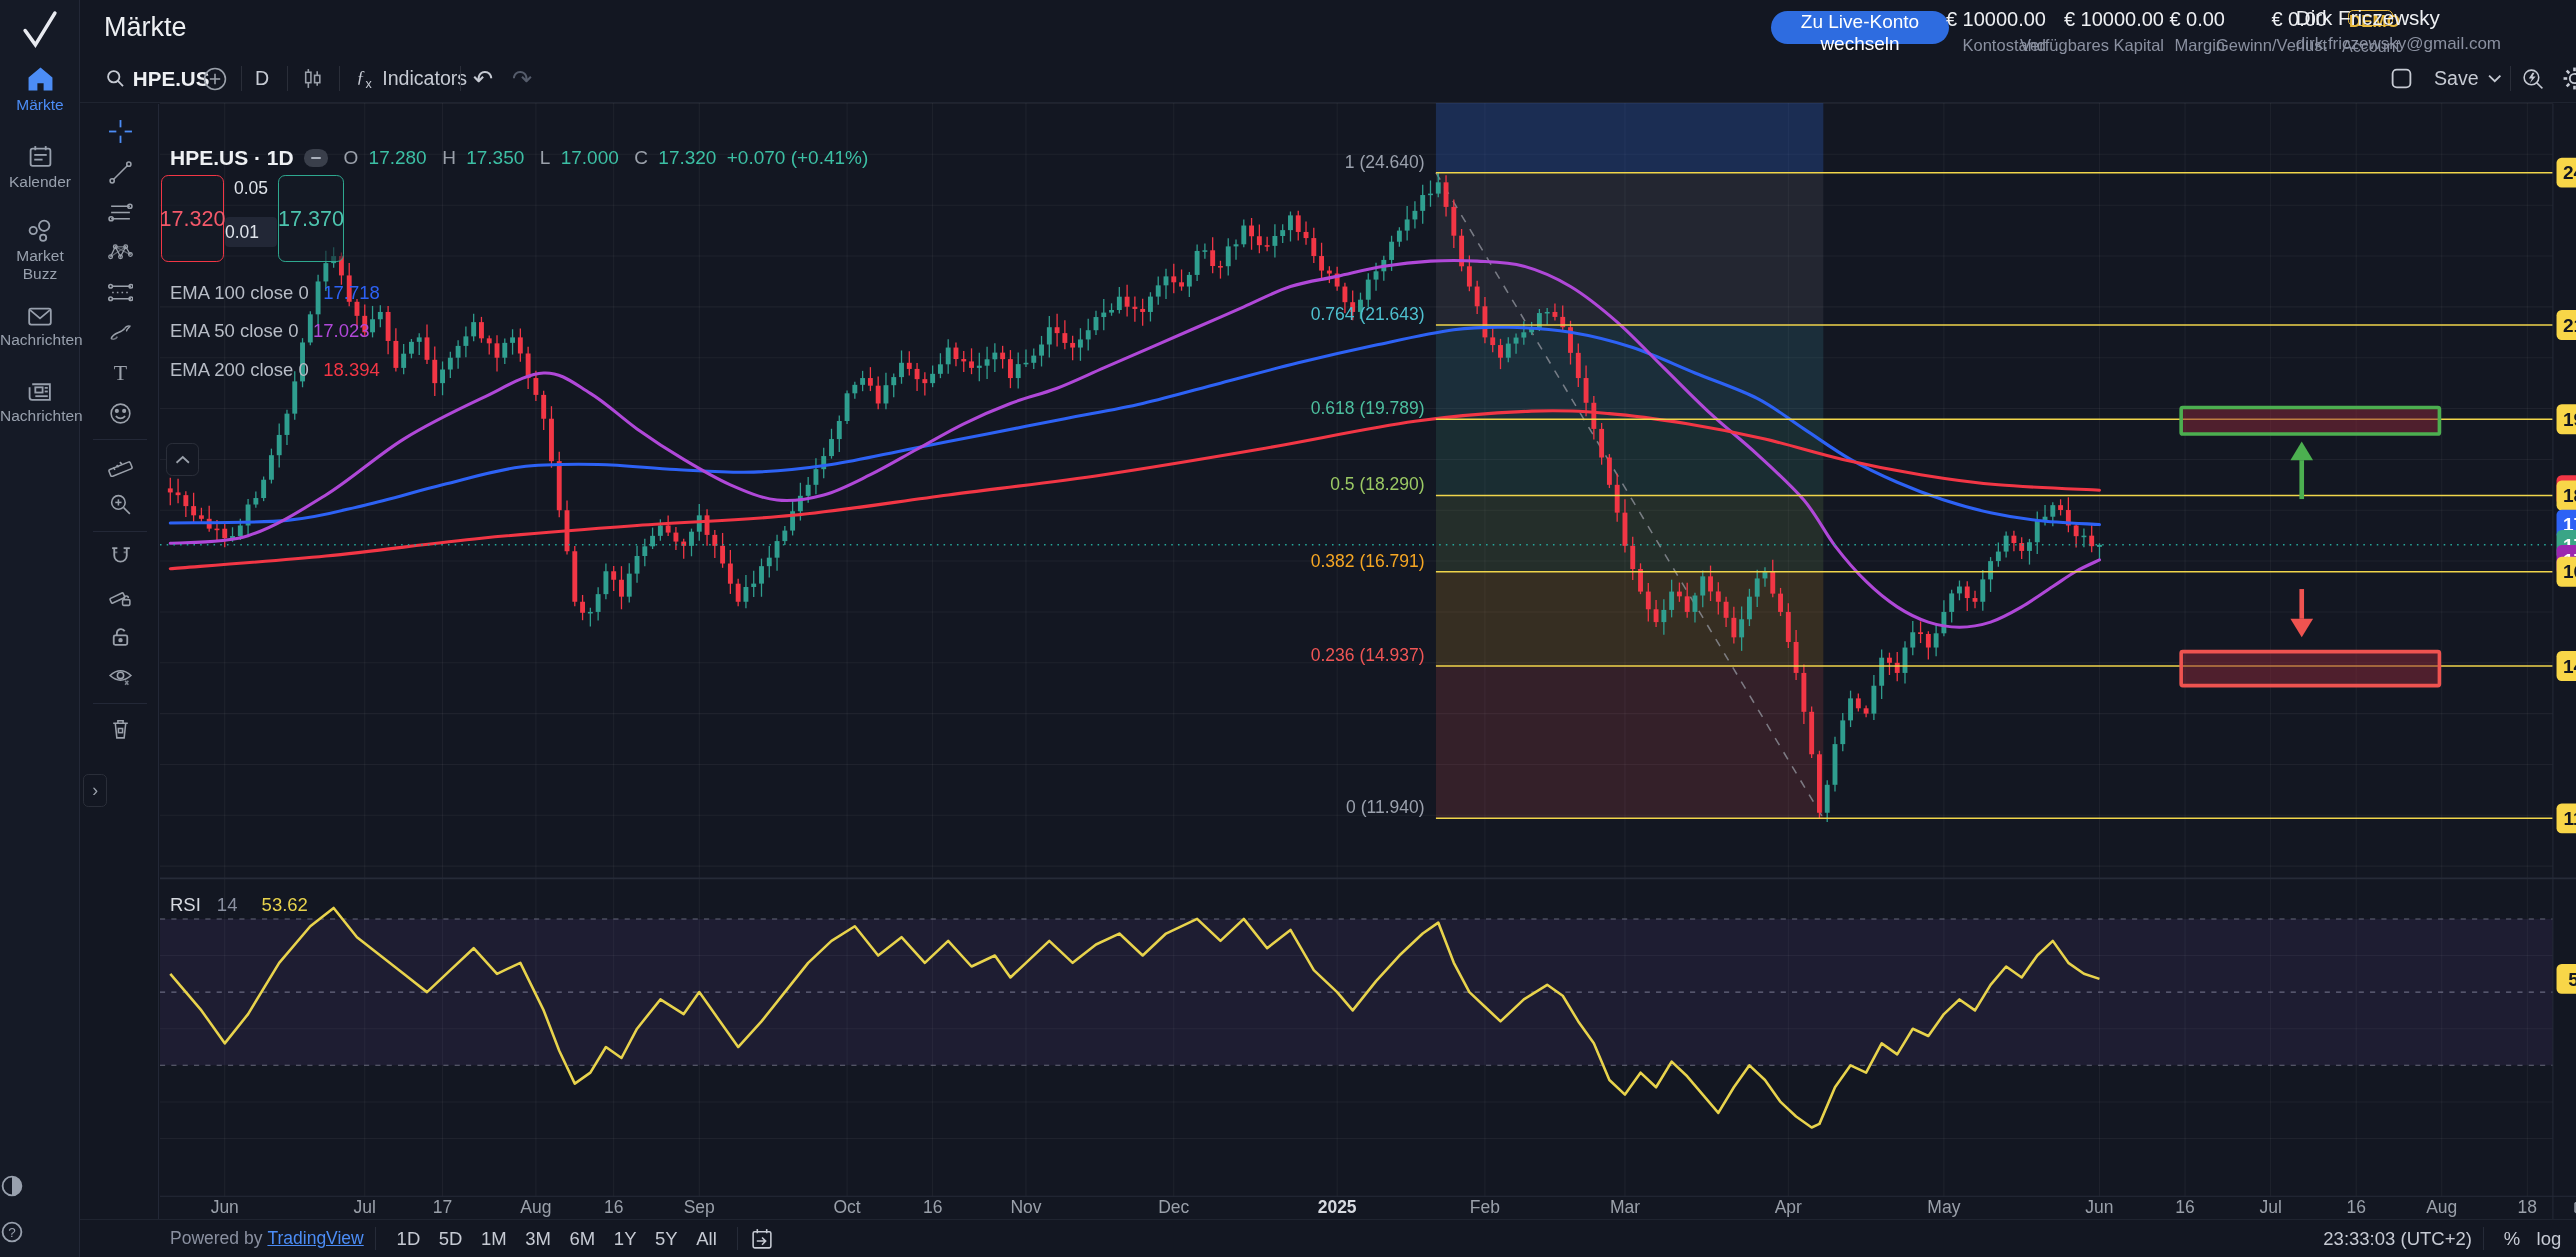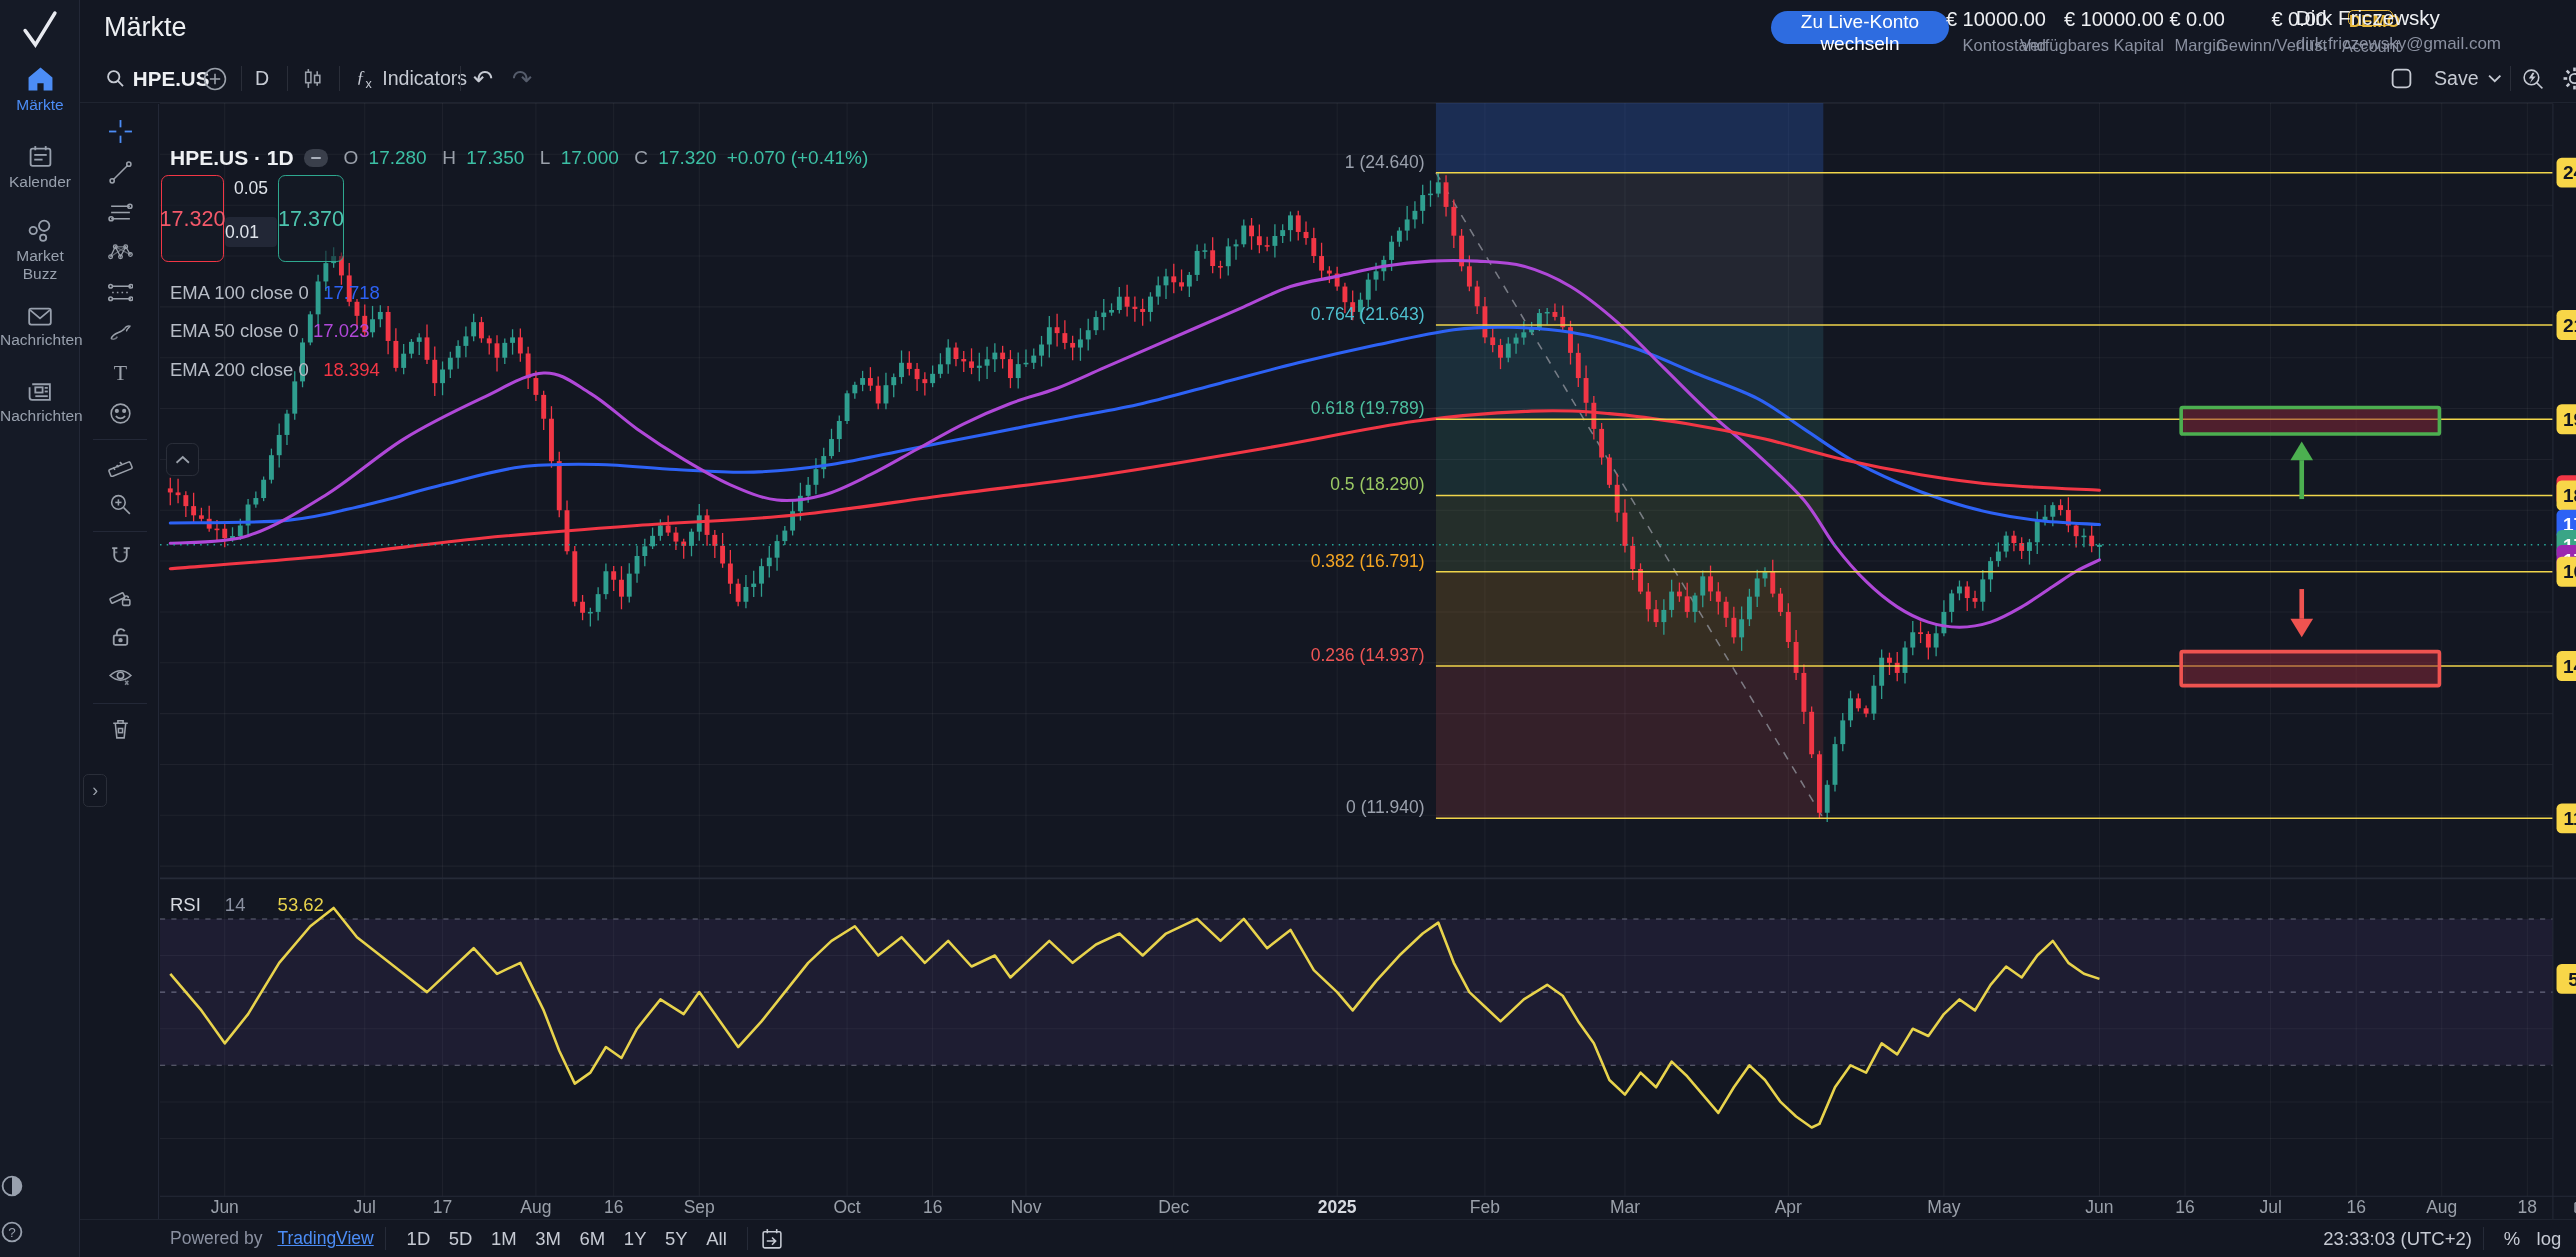--- a/index.html
+++ b/index.html
@@ -57,33 +57,33 @@
   #orderpanel{left:161px;top:175px;width:183px;height:87px}
   .obox{position:absolute;top:0;height:87px;border-radius:7.2px;background:rgba(22,26,38,.6);display:flex;align-items:center;justify-content:center;font-size:21.6px;cursor:pointer}
   #sell-box{left:0;width:63px;border:1.5px solid #f23645;color:#f4596a}
   #buy-box{left:117px;width:66px;border:1.5px solid #2ea88f;color:#4dc4ae}
   #spread-top{position:absolute;left:64px;top:3.1px;width:52px;text-align:center;font-size:17.5px;color:#dfe3ea}
   #spread-bot{position:absolute;left:64px;top:42px;width:52px;height:30px;background:#222736;border-radius:4.1px;text-align:left;line-height:30px;font-size:17.5px;color:#dfe3ea}
   .ema-row{position:absolute;left:170px;display:flex;gap:14.4px;align-items:center;cursor:pointer}
   .ema-lbl{font-size:18.5px;color:#b7bcc6}
   .ema-val{font-size:18.5px}
   #collapse-btn{position:absolute;left:166px;top:443px;width:33px;height:33px;border:1px solid #2a2e39;border-radius:6.2px;background:#131722;color:#9aa0aa;cursor:pointer;display:flex;align-items:center;justify-content:center}
-  #rsilegend{left:170px;top:894px;display:flex;gap:24px;align-items:center}
+  #rsilegend{left:170px;top:894px;display:flex;gap:16px;align-items:center}
   #rsilegend .rsi-name{font-size:18.5px;color:#d6d9e0}
   #rsilegend .rsi-per{font-size:18.5px;color:#8a90a0}
   #rsilegend .rsi-val{font-size:18.5px;margin-left:8.2px}
 
   
   #charttr{position:absolute;top:54px;left:2370px;width:261px;height:49px;z-index:5;background:#131722;border-bottom:1px solid #1f2430}
 
   
   #bottombar{position:absolute;left:80px;top:1219px;width:2550px;height:38px;background:#131722;border-top:1px solid #1f2430;z-index:5;display:flex;align-items:center}
   #bottombar .grp{display:flex;align-items:center}
   #powered{margin-left:90px;font-size:17.5px;color:#8a90a0}
-  #tvlink{font-size:17.5px;color:#4c8df6;text-decoration:underline;margin-left:15px;cursor:pointer}
+  #tvlink{font-size:17.5px;color:#4c8df6;text-decoration:underline;margin-left:5px;cursor:pointer}
   .bdiv{width:1px;height:23px;background:#262b38;margin:0 11.3px}
   .rng{background:none;border:none;color:#c6cad3;font-size:18.5px;font-family:inherit;padding:0 7.2px;margin:0 2.1px;cursor:pointer}
   #gotodate{color:#c6cad3;cursor:pointer}
   #brright{position:absolute;right:8.2px;display:flex;align-items:center}
   #clock{font-size:18.5px;color:#c6cad3;cursor:pointer}
   .scl{background:none;border:none;color:#c6cad3;font-size:18.5px;font-family:inherit;padding:0 8.2px;cursor:pointer}
 </style>
 </head>
 <body>
 

